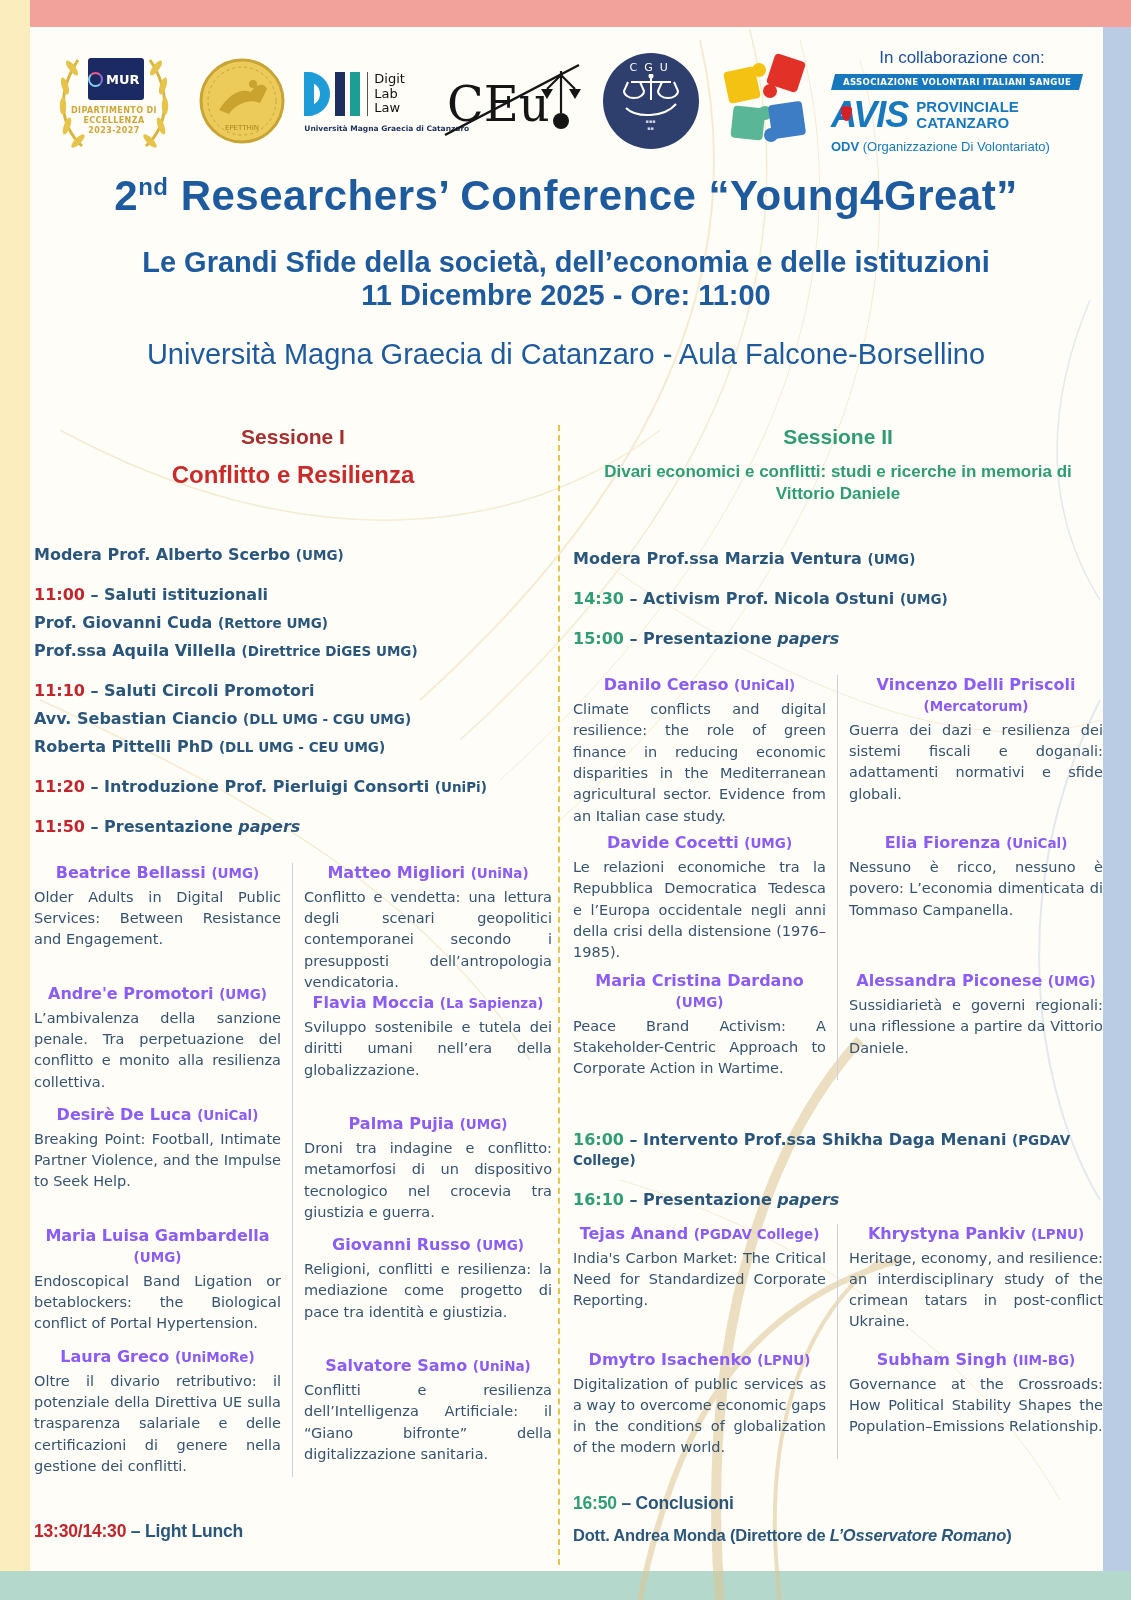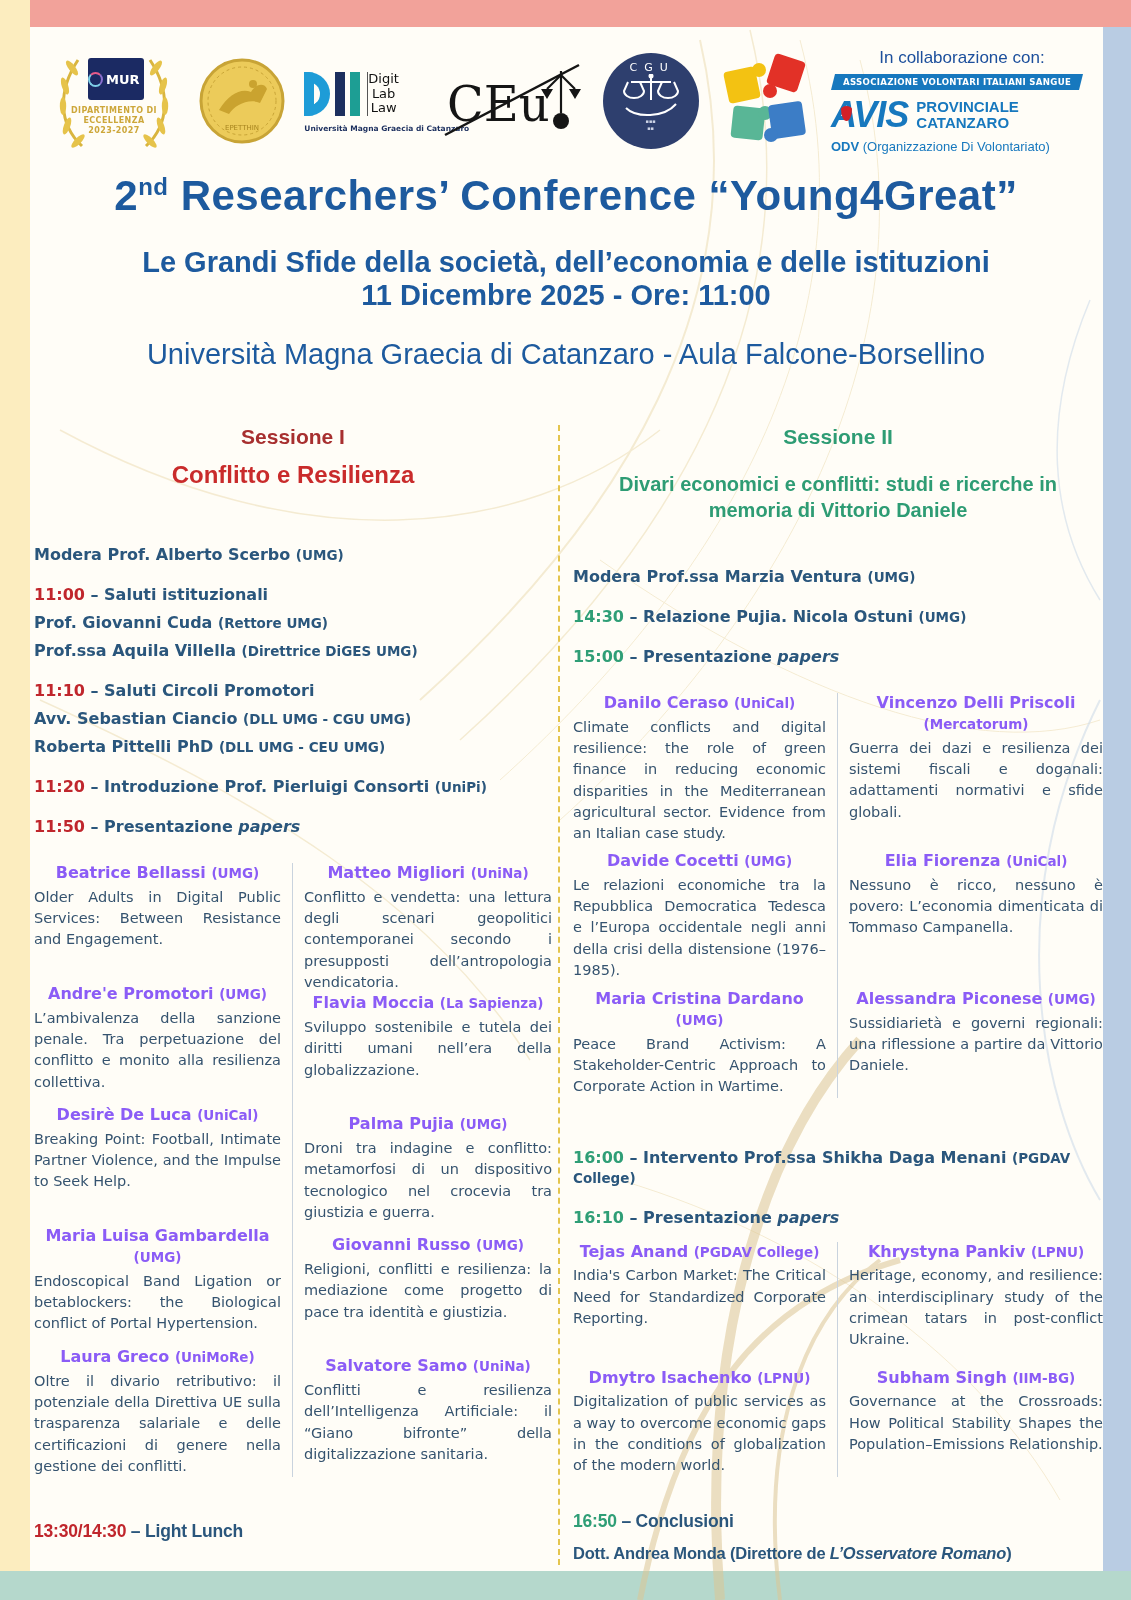--- a/index.html
+++ b/index.html
@@ -34,21 +34,21 @@
   
   .coin svg{display:block;}
 
   
   .dll{width:118px;}
   .dll-top{display:flex;align-items:center;gap:5px;height:50px;}
   .dll-d{width:26px;height:44px;border:10px solid #1e9cd7;border-radius:0 24px 24px 0;box-sizing:border-box;}
   .dll-bar{width:10px;height:44px;display:inline-block;}
   .dll-bar.navy{background:#1c2f5e;}
   .dll-bar.teal{background:#1d9e94;}
-  .dll-words{border-left:1.5px solid #555;margin-left:2px;text-align:center;}
+  .dll-words{border-left:1.5px solid #555;padding-left:6px;margin-left:2px;}
   .dll-words i{display:block;font-style:normal;color:#111;font-size:13px;line-height:1.15;font-weight:500;}
   .dll-sub{margin-top:5px;font-size:7.5px;font-weight:bold;color:#1c2f5e;white-space:nowrap;}
 
   
   .ceu svg{display:block;}
 
   
   .cgu-circle{width:96px;height:96px;border-radius:50%;background:#2e3f6e;position:relative;
               display:flex;flex-direction:column;align-items:center;padding-top:8px;box-sizing:border-box;}
   .cgu-text{color:#fff;font-size:11px;letter-spacing:7px;font-weight:500;margin-left:3px;}
@@ -87,21 +87,21 @@
   
   .sessions{position:absolute;top:425px;left:32px;width:1071px;height:1140px;display:flex;}
   .col{box-sizing:border-box;}
   .col-a{width:526px;padding:0 6px 0 2px;}
   .col-b{width:545px;border-left:2px dashed #e4c54d;padding-left:13px;}
 
   .shead{text-align:center;font-family:"Liberation Sans",sans-serif;font-weight:bold;}
   .col-a .sh1{color:#a72f2f;font-size:21px;}
   .col-a .sh2{color:#c92b2b;font-size:24px;margin-top:12px;}
   .col-b .sh1{color:#2e9c74;font-size:21px;}
-  .col-b .sh2{color:#2e9c74;font-size:20px;margin-top:22px;line-height:1.3;padding:0 20px;}
+  .col-b .sh2{color:#2e9c74;font-size:17px;margin-top:12px;line-height:1.3;padding:0 20px;}
 
   .intro{margin-top:56px;font-weight:bold;color:#2a567c;font-size:16px;}
   .col-b .intro{margin-top:44px;}
   .line{line-height:1.25;}
   .line + .line{margin-top:8px;}
   .line.gap{margin-top:20px;}
   .col-a .time{color:#c0262c;}
   .col-b .time{color:#2f9e76;}
   .aff{font-size:13.5px;}
   .it{font-style:italic;}
@@ -366,21 +366,21 @@
     </div>
 
     <div class="col col-b">
       <div class="shead">
         <div class="sh1">Sessione II</div>
         <div class="sh2">Divari economici e conflitti: studi e ricerche in memoria di Vittorio Daniele</div>
       </div>
 
       <div class="intro">
         <div class="line"><span class="time"></span><span>Modera Prof.ssa Marzia Ventura </span><span class="aff">(UMG)</span></div>
-        <div class="line gap"><span class="time">14:30</span><span> – Relazione Pujia. Nicola Ostuni </span><span class="aff">(UMG)</span></div>
+        <div class="line gap"><span class="time">14:30</span><span> – Activism Prof. Nicola Ostuni </span><span class="aff">(UMG)</span></div>
         <div class="line gap"><span class="time">15:00</span><span> – Presentazione </span><span class="it">papers</span></div>
       </div>
 
       <div class="grid">
         <div class="gcol gcol-1">
           <div class="entry mh160">
             <div class="pname"><span>Danilo Ceraso</span> <span class="paff">(UniCal)</span></div>
             <div class="ptitle">Climate conflicts and digital resilience: the role of green finance in reducing economic disparities in the Mediterranean agricultural sector. Evidence from an Italian case study.</div>
           </div>
           <div class="entry mh140">

